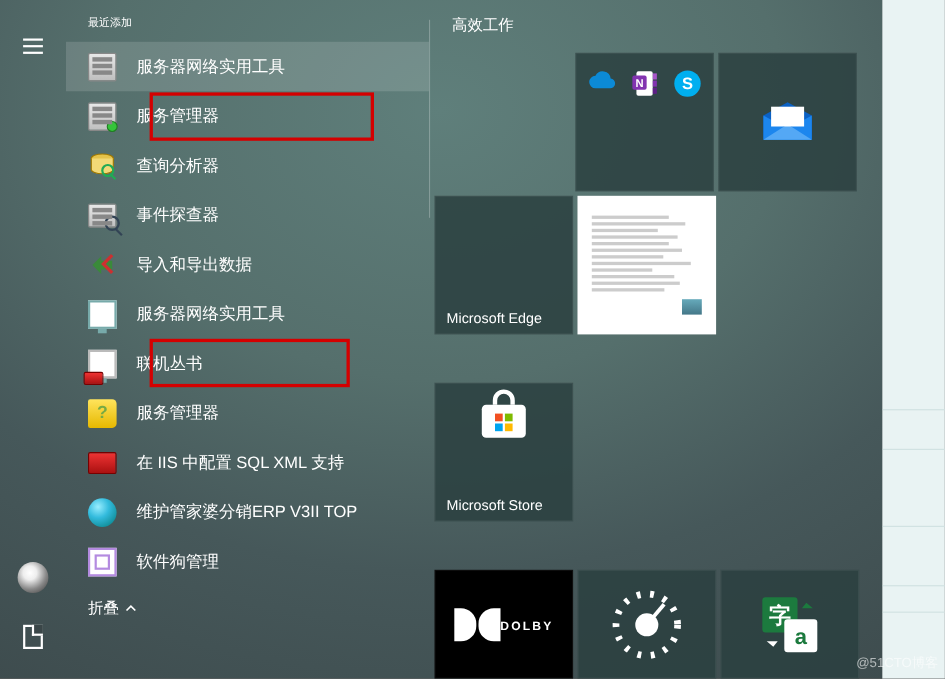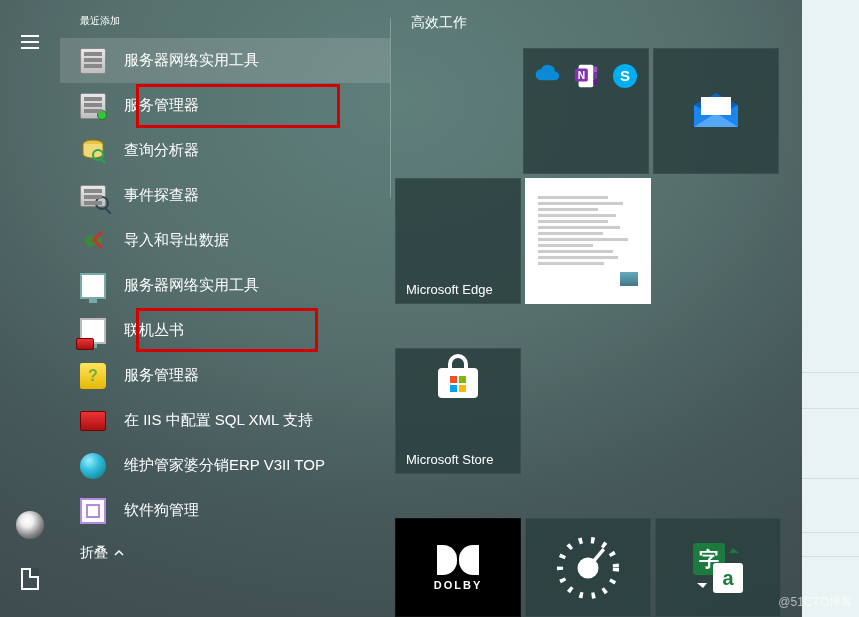--- a/index.html
+++ b/index.html
@@ -280,21 +280,21 @@
           <rect x="18" y="24" width="7" height="7" fill="#f25022"></rect>
             <rect x="27" y="24" width="7" height="7" fill="#7fba00"></rect>
           <rect x="18" y="33" width="7" height="7" fill="#00a4ef"></rect>
             <rect x="27" y="33" width="7" height="7" fill="#ffb900"></rect>
         </svg>
       </div>
       <div class="label">Microsoft Store</div>
     </div>
 
     <div class="tile wide black" style="left:4px; top:518px; height:99px;">
-      <div class="body" style="flex-direction:column; color:#fff;">
+      <div class="body" style="flex-direction:row; color:#fff;">
         <div style="display:flex; gap:2px;">
           <div style="width:20px;height:30px;background:#fff;border-radius:0 14px 14px 0"></div>
           <div style="width:20px;height:30px;background:#fff;border-radius:14px 0 0 14px"></div>
         </div>
         <div style="font-size:11px;letter-spacing:2px;margin-top:4px;font-weight:bold">DOLBY</div>
       </div>
     </div>
 
     <div class="tile wide" style="left:134px; top:518px; height:99px;">
       <div class="body">

